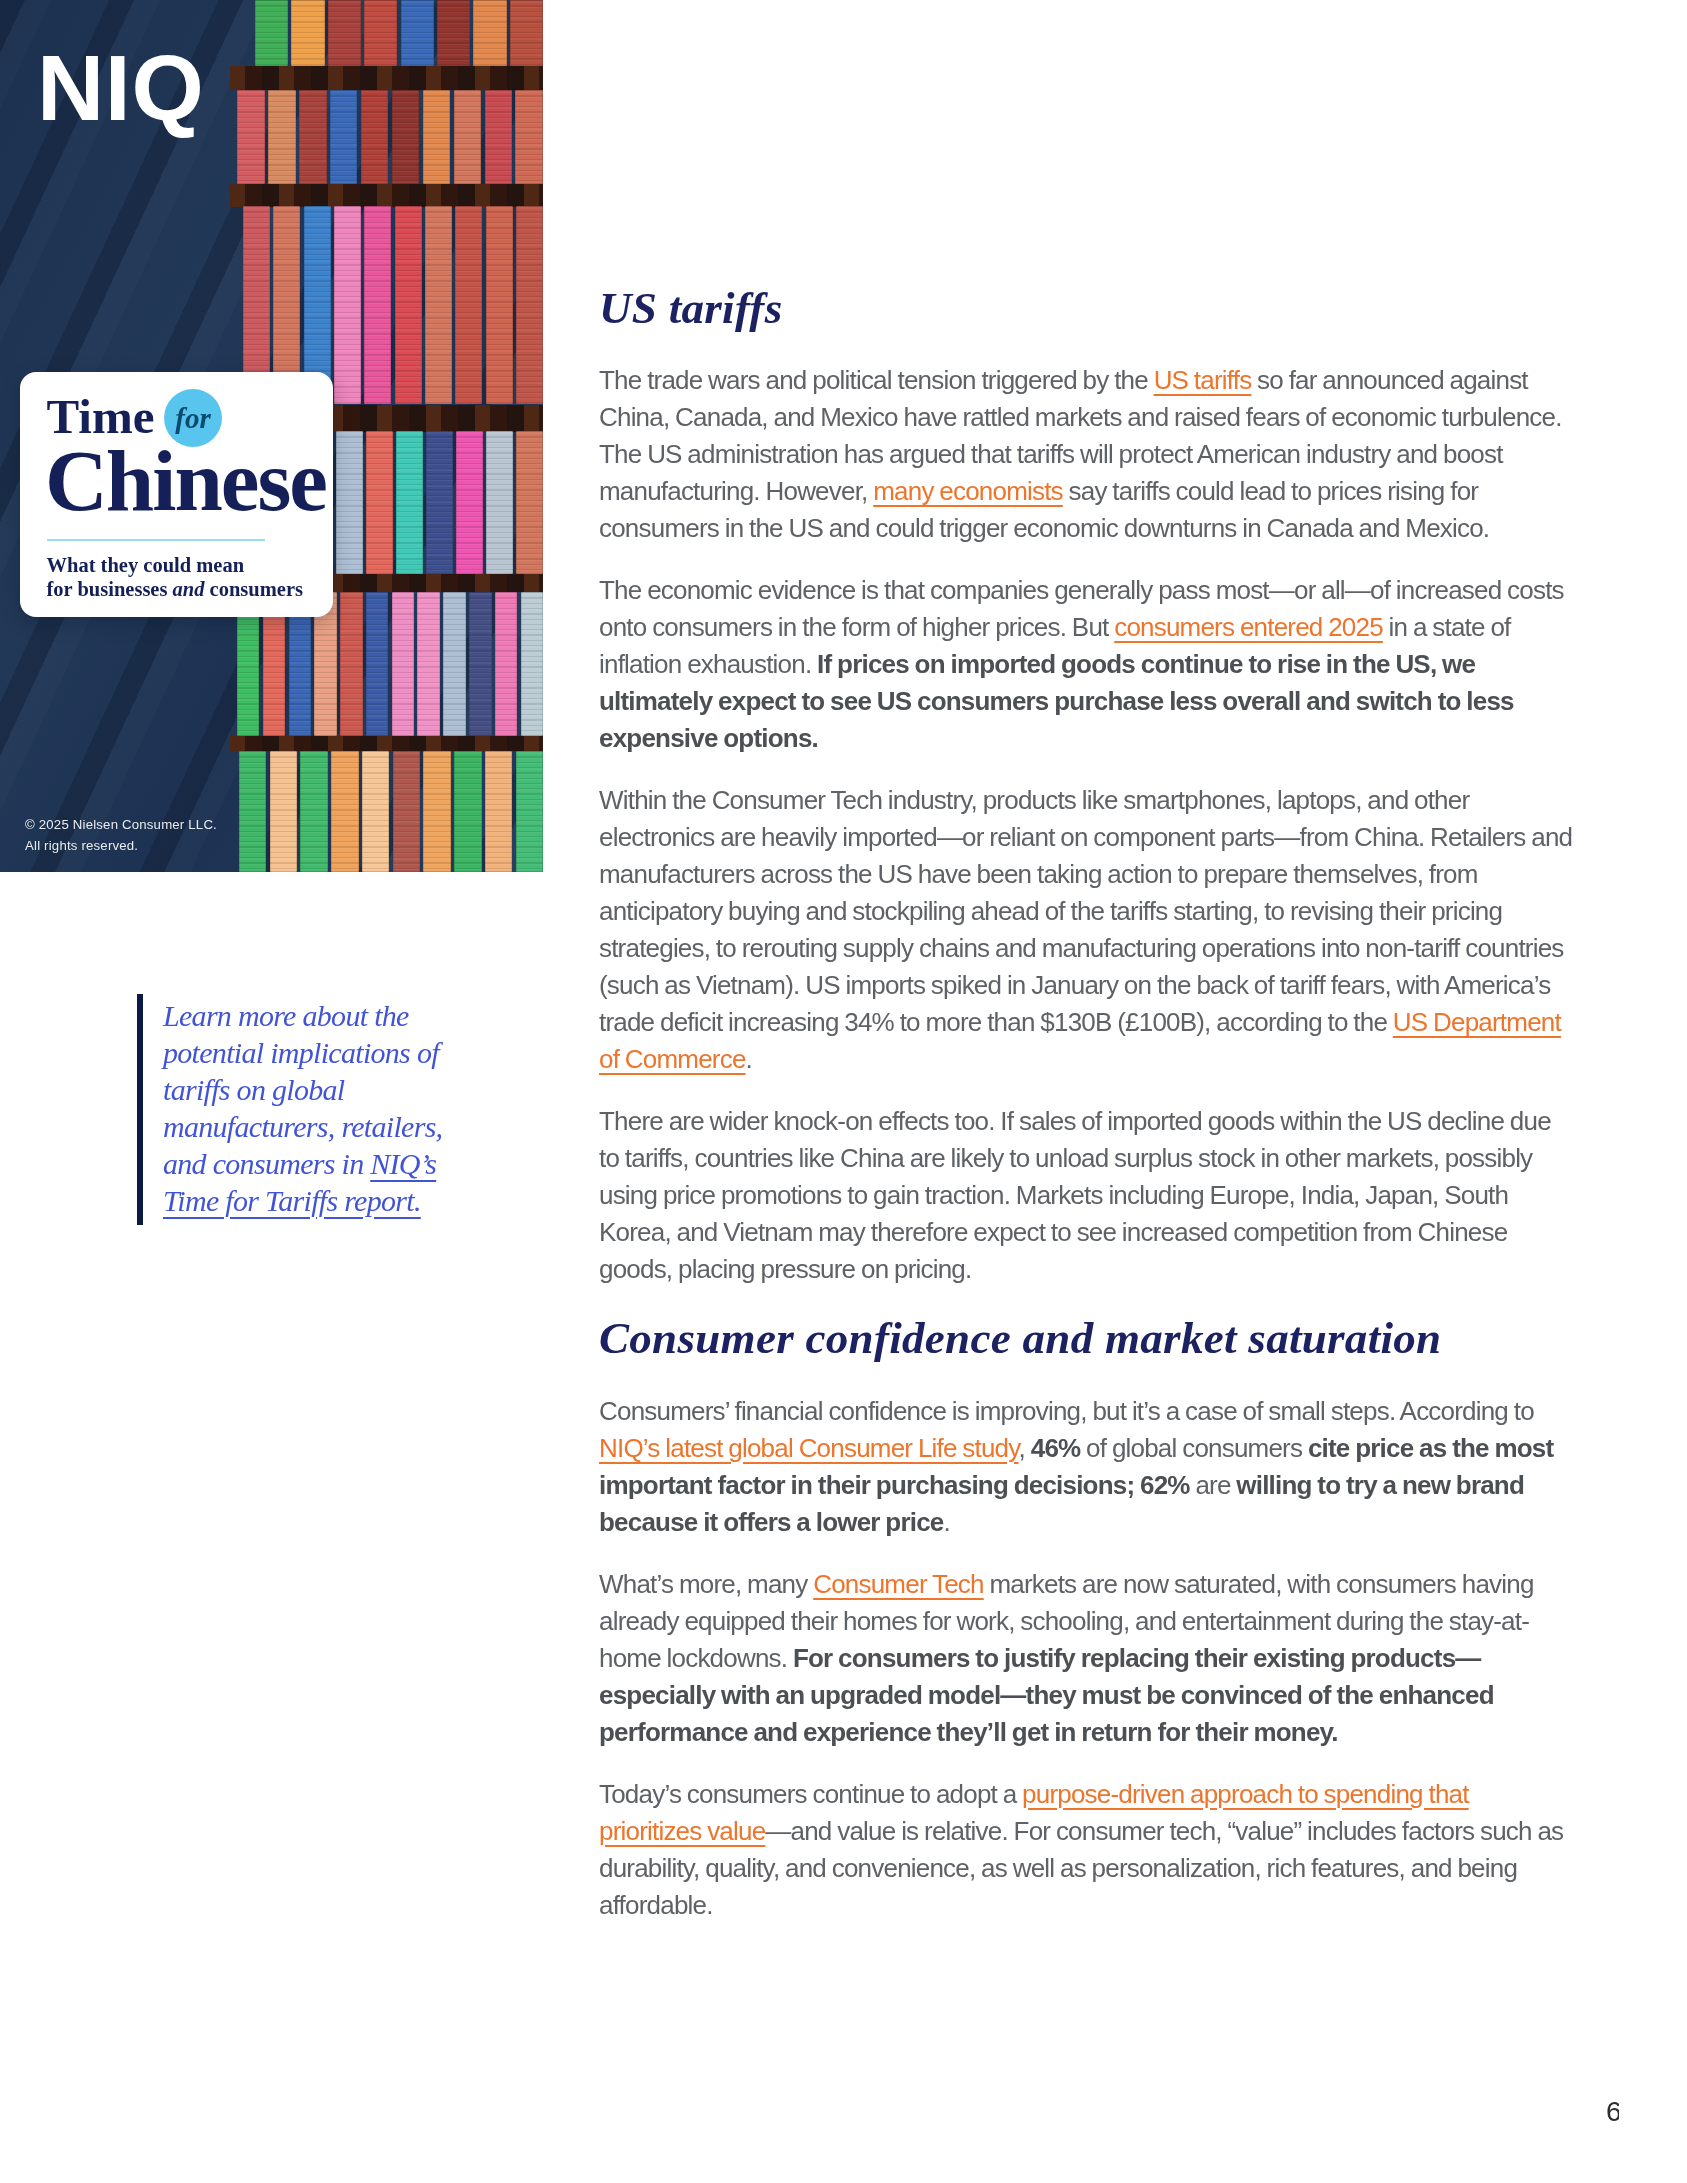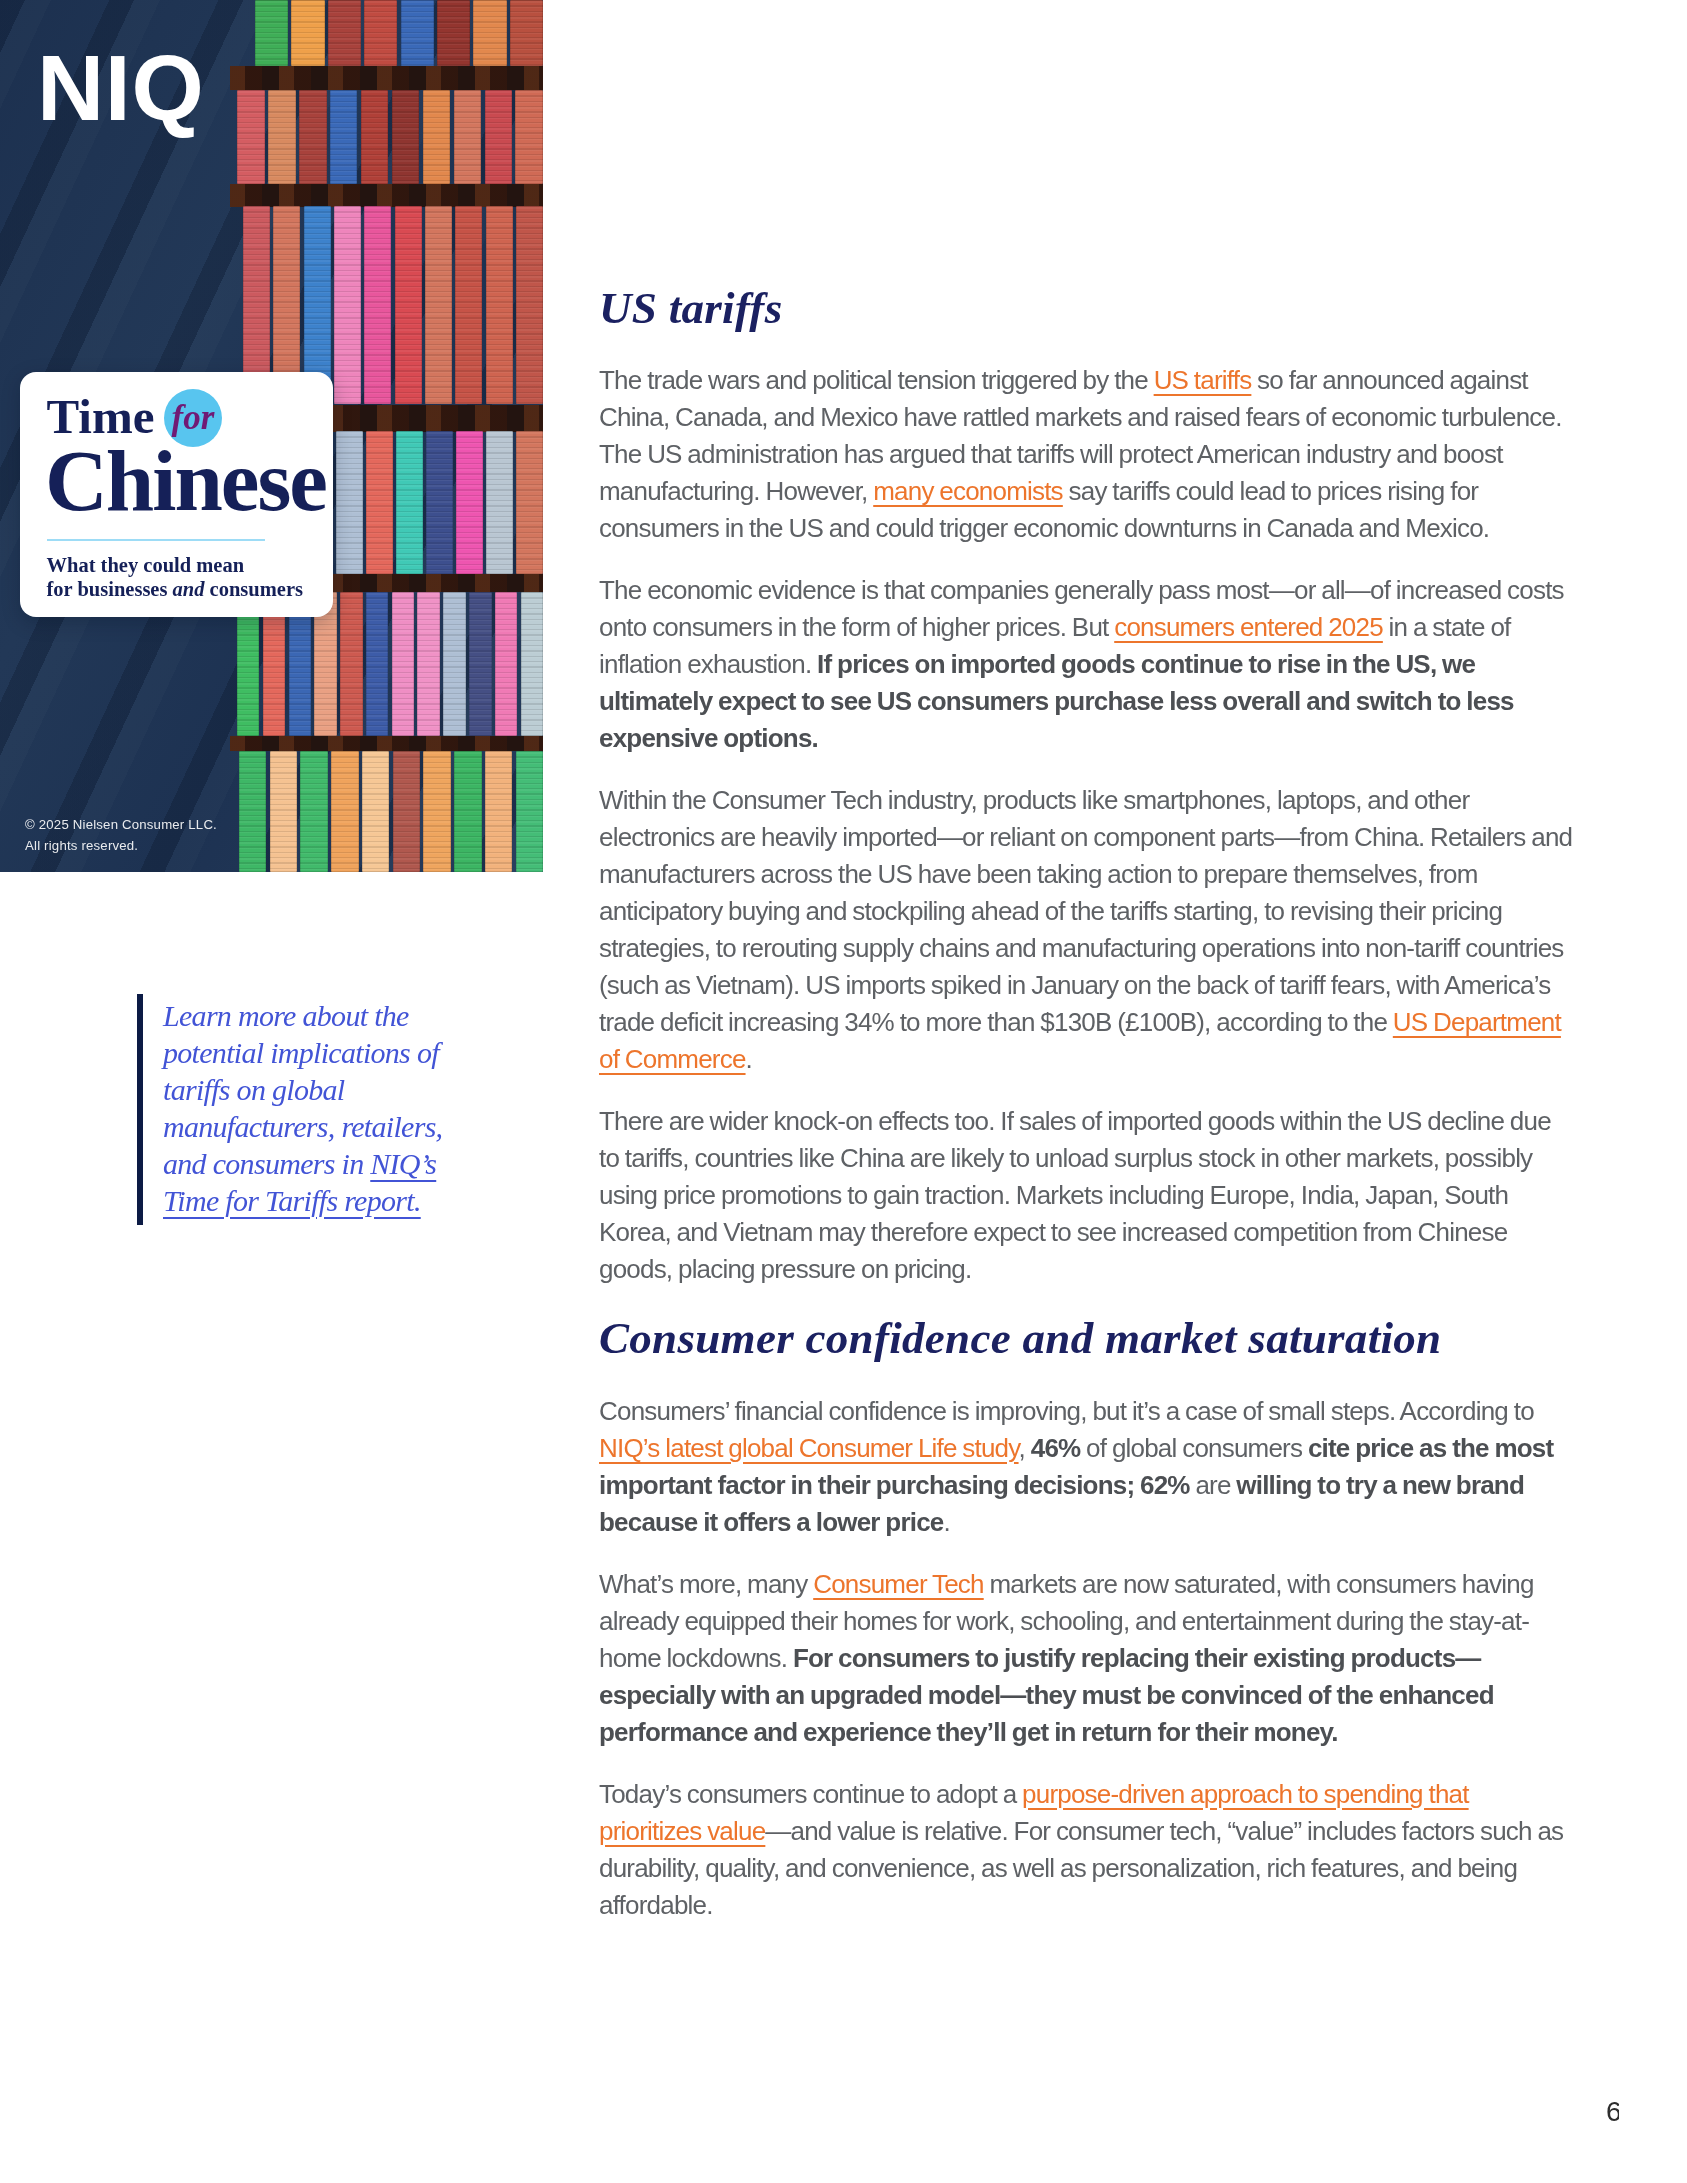--- a/index.html
+++ b/index.html
@@ -20,21 +20,21 @@
 
   .niq-logo{position:absolute;left:37px;top:42px;color:#ffffff;font-size:93px;line-height:1;
         font-weight:800;letter-spacing:0.7px;font-family:"Liberation Sans",sans-serif;}
 
   .card{position:absolute;left:20px;top:372px;width:313px;height:245px;background:#ffffff;
         border-radius:16px;box-shadow:0 5.3px 18.5px rgba(5,15,35,.25);}
   .card-time{position:absolute;left:26.5px;top:20px;font-family:"Liberation Serif",serif;
         font-weight:700;font-size:49px;line-height:1;color:#152058;}
   .for-circle{position:absolute;left:144px;top:17px;width:58px;height:58px;border-radius:50%;
         background:#58C5EF;display:flex;align-items:center;justify-content:center;}
-  .card-for{font-family:"Liberation Serif",serif;font-style:italic;font-size:35px;color:#701a75;font-weight:600;}
+  .card-for{font-family:"Liberation Serif",serif;font-style:italic;font-size:29px;color:#0c4a6e;font-weight:600;}
   .card-tariffs{position:absolute;left:25px;top:65px;font-family:"Liberation Serif",serif;
         font-weight:700;font-size:87px;line-height:1;letter-spacing:-2px;color:#152058;}
   .card-divider{position:absolute;left:26.5px;top:167px;width:218px;height:2px;background:#9DDCF6;}
   .card-sub{position:absolute;left:26.5px;top:181px;font-family:"Liberation Serif",serif;
         font-weight:700;font-size:20.5px;line-height:24px;color:#152058;}
   .card-sub em{font-style:italic;font-weight:700;}
 
   .copyright{position:absolute;left:25px;top:815px;color:rgba(255,255,255,.9);
         font-size:13.2px;line-height:20.5px;letter-spacing:0.2px;font-weight:400;}
 

